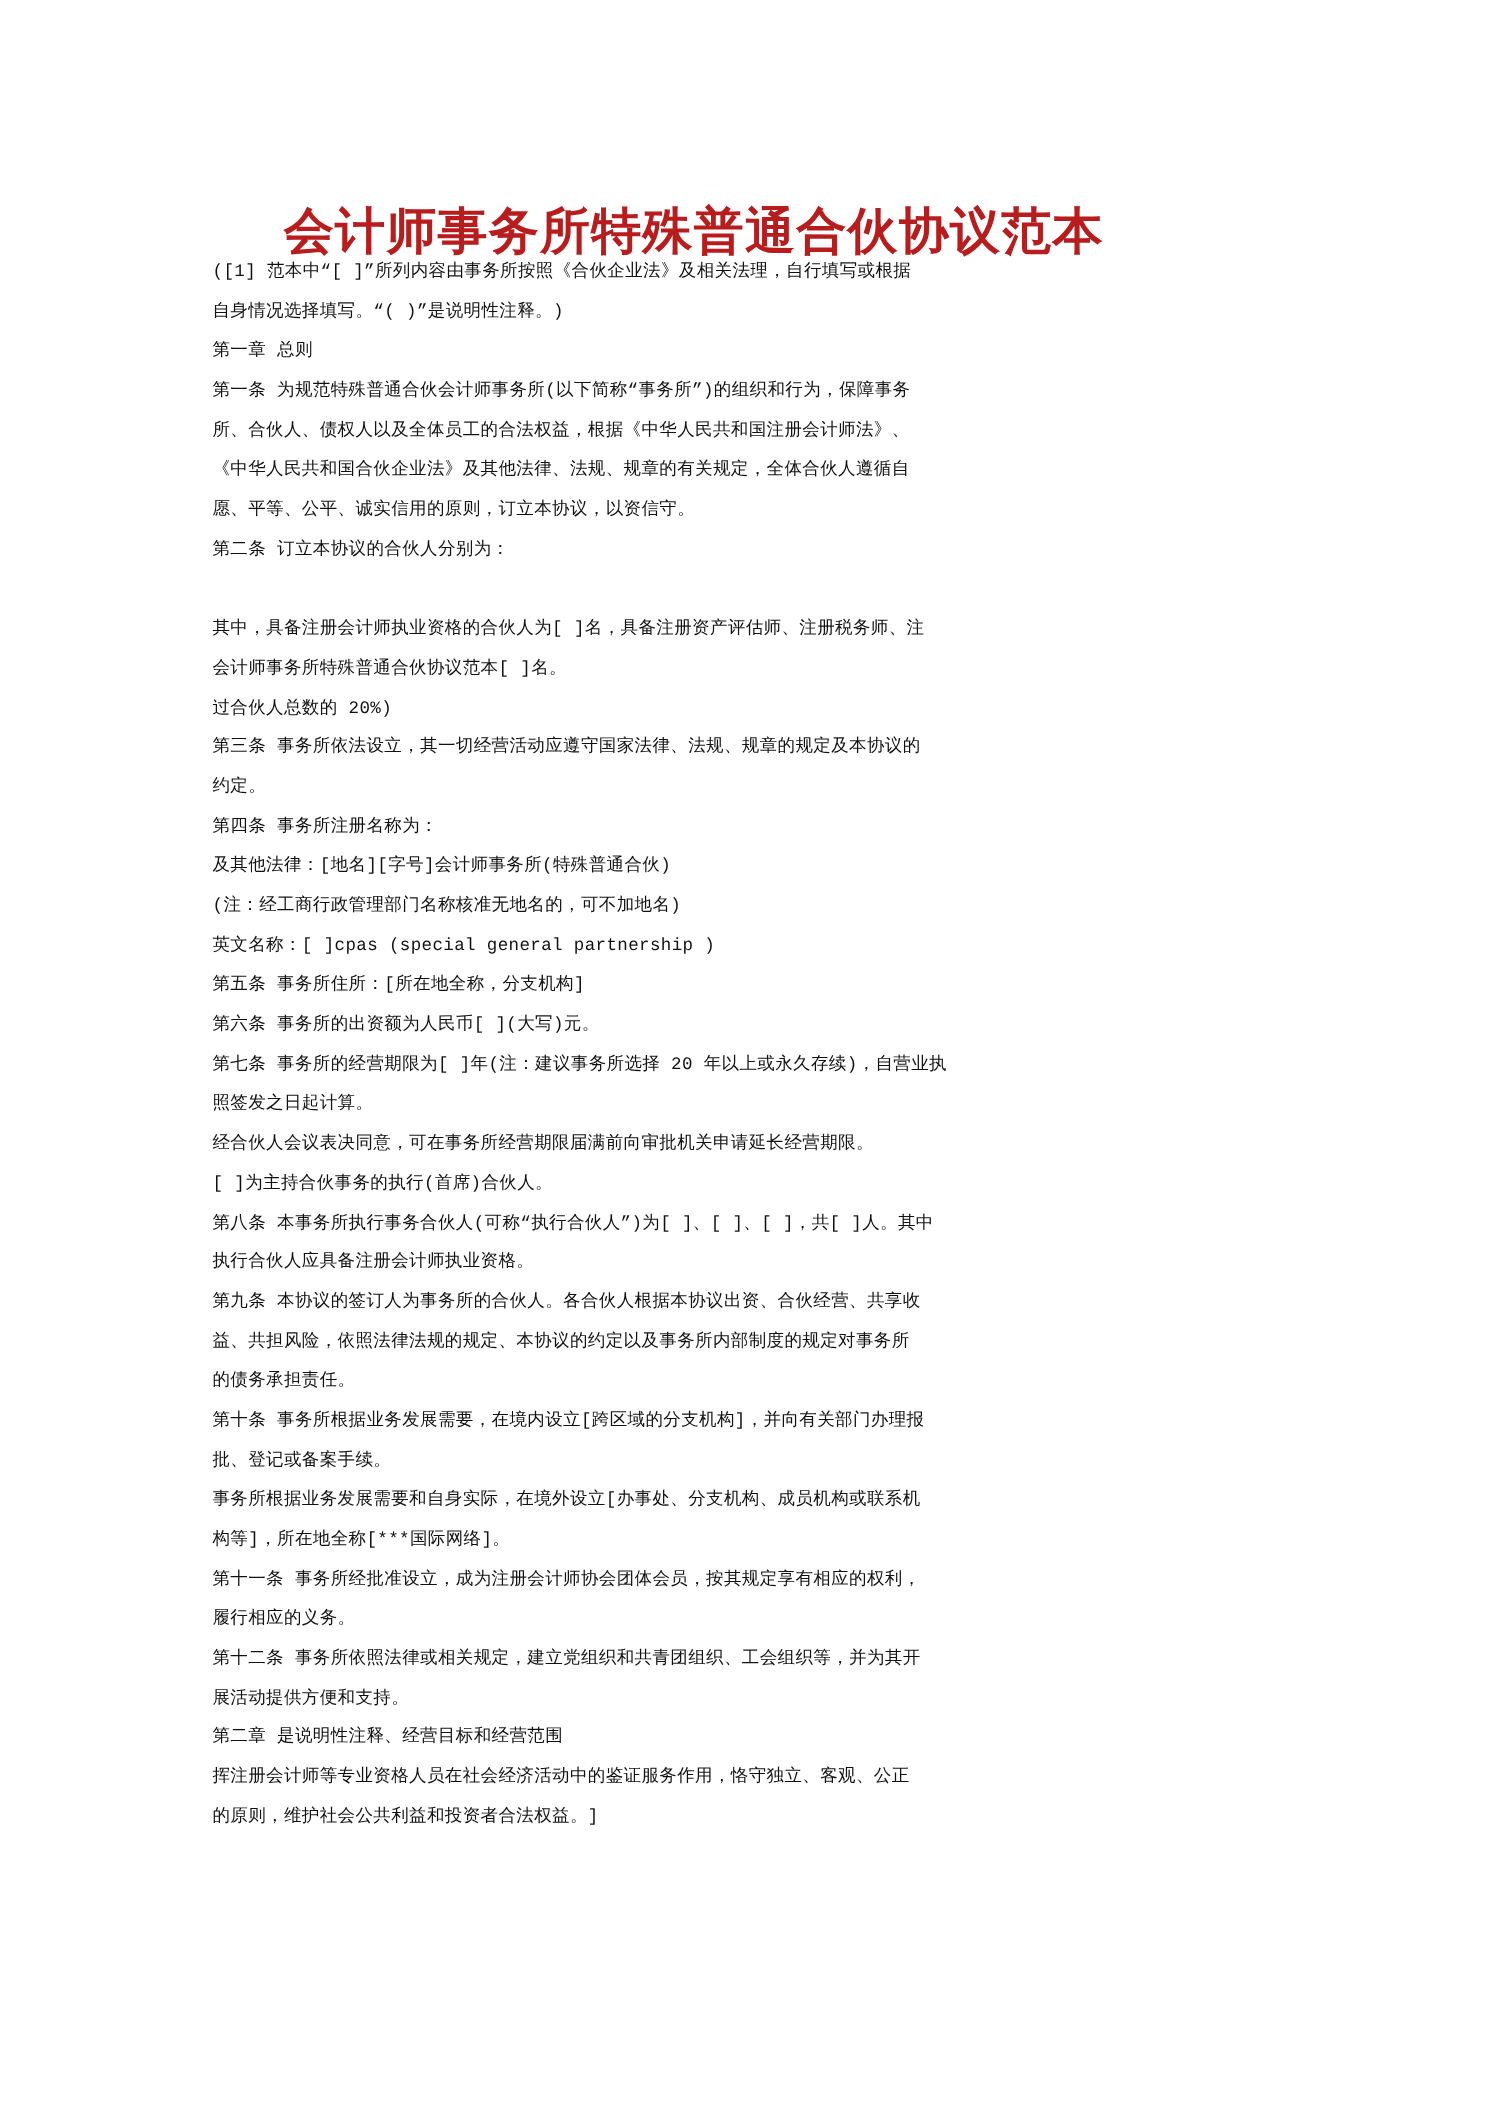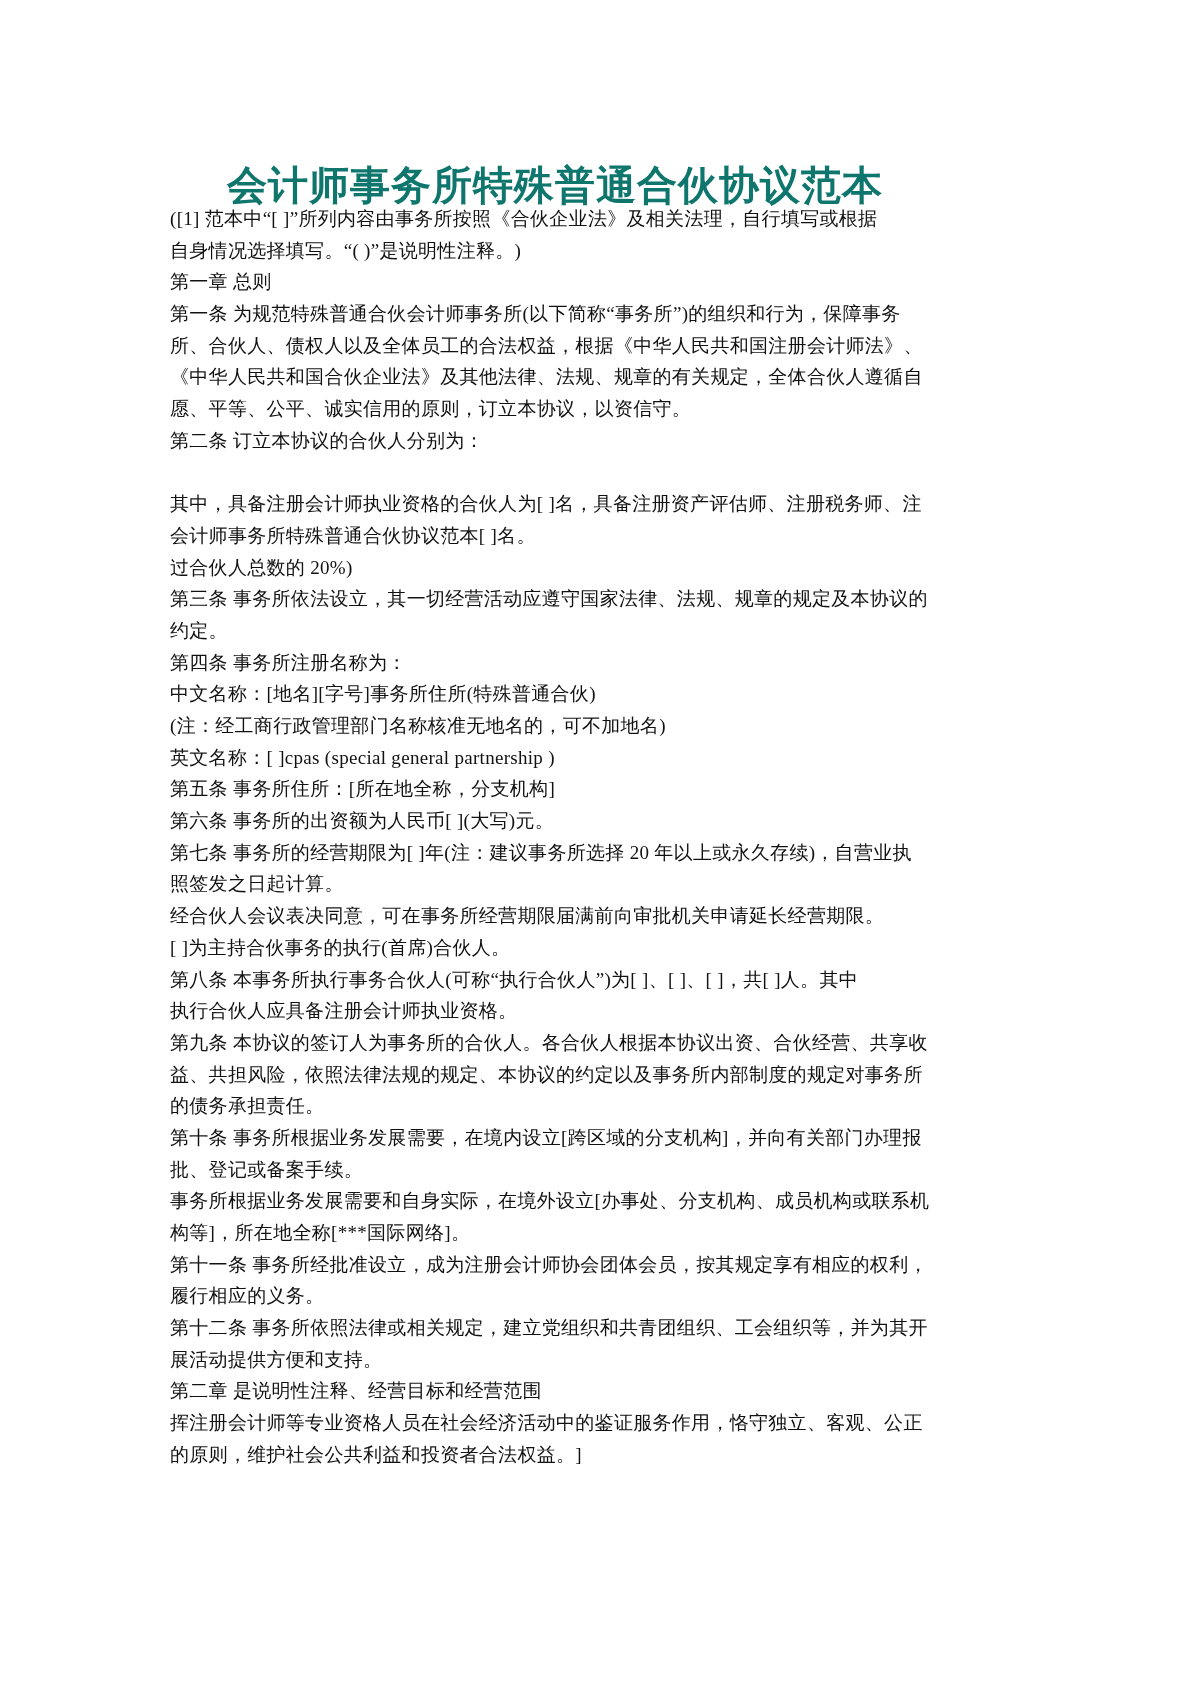--- a/index.html
+++ b/index.html
@@ -1,25 +1,25 @@
 <!DOCTYPE html>
 <html><head>
 <meta charset="utf-8">
 <style>
   html, body { margin:0; padding:0; background:#ffffff; }
   body { width:1190px; height:1683px; position:relative; overflow:hidden; }
   .page { position:absolute; left:0; top:0; width:1190px; height:1683px; background:#fff; }
   .title {
     position:absolute; left:0; top:160px; width:1110px; text-align:center;
     font-family:"DejaVu Sans", sans-serif; font-weight:bold; font-size:40px;
-    color:#0f766e; letter-spacing:1px; line-height:50px;
+    color:#b91c1c; letter-spacing:1px; line-height:50px;
   }
   .body {
     position:absolute; left:170px; top:203px; width:780px;
-    font-family:Liberation Serif, serif; font-size:19px; color:#111;
+    font-family:Liberation Mono, monospace; font-size:14px; color:#111;
   }
   .line { height:31.7px; line-height:31.7px; white-space:nowrap; letter-spacing:0.3px; }
 </style>
 </head>
 <body>
 
 <div class="page">
   <div class="title">会计师事务所特殊普通合伙协议范本</div>
   <div class="body" id="doc-body">
       <div class="line">([1] 范本中“[ ]”所列内容由事务所按照《合伙企业法》及相关法理，自行填写或根据</div>
@@ -30,21 +30,21 @@
       <div class="line">《中华人民共和国合伙企业法》及其他法律、法规、规章的有关规定，全体合伙人遵循自</div>
       <div class="line">愿、平等、公平、诚实信用的原则，订立本协议，以资信守。</div>
       <div class="line">第二条 订立本协议的合伙人分别为：</div>
       <div class="line"></div>
       <div class="line">其中，具备注册会计师执业资格的合伙人为[ ]名，具备注册资产评估师、注册税务师、注</div>
       <div class="line">会计师事务所特殊普通合伙协议范本[ ]名。</div>
       <div class="line">过合伙人总数的 20%)</div>
       <div class="line">第三条 事务所依法设立，其一切经营活动应遵守国家法律、法规、规章的规定及本协议的</div>
       <div class="line">约定。</div>
       <div class="line">第四条 事务所注册名称为：</div>
-      <div class="line">中文名称：[地名][字号]事务所住所(特殊普通合伙)</div>
+      <div class="line">及其他法律：[地名][字号]会计师事务所(特殊普通合伙)</div>
       <div class="line">(注：经工商行政管理部门名称核准无地名的，可不加地名)</div>
       <div class="line">英文名称：[ ]cpas (special general partnership )</div>
       <div class="line">第五条 事务所住所：[所在地全称，分支机构]</div>
       <div class="line">第六条 事务所的出资额为人民币[ ](大写)元。</div>
       <div class="line">第七条 事务所的经营期限为[ ]年(注：建议事务所选择 20 年以上或永久存续)，自营业执</div>
       <div class="line">照签发之日起计算。</div>
       <div class="line">经合伙人会议表决同意，可在事务所经营期限届满前向审批机关申请延长经营期限。</div>
       <div class="line">[ ]为主持合伙事务的执行(首席)合伙人。</div>
       <div class="line">第八条 本事务所执行事务合伙人(可称“执行合伙人”)为[ ]、[ ]、[ ]，共[ ]人。其中</div>
       <div class="line">执行合伙人应具备注册会计师执业资格。</div>

